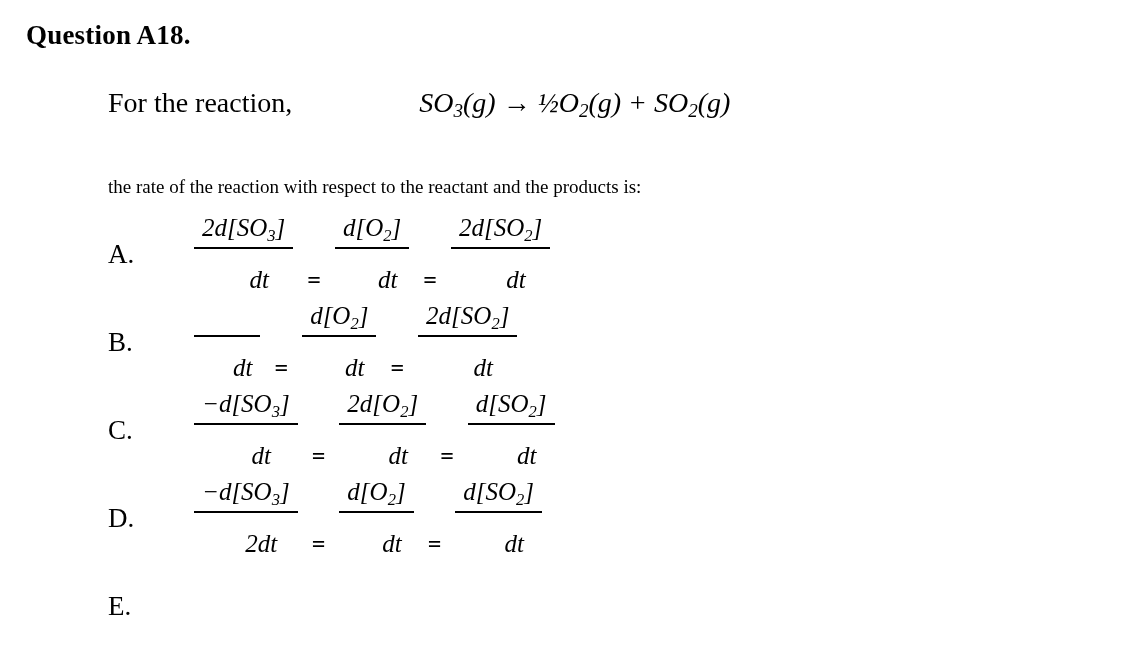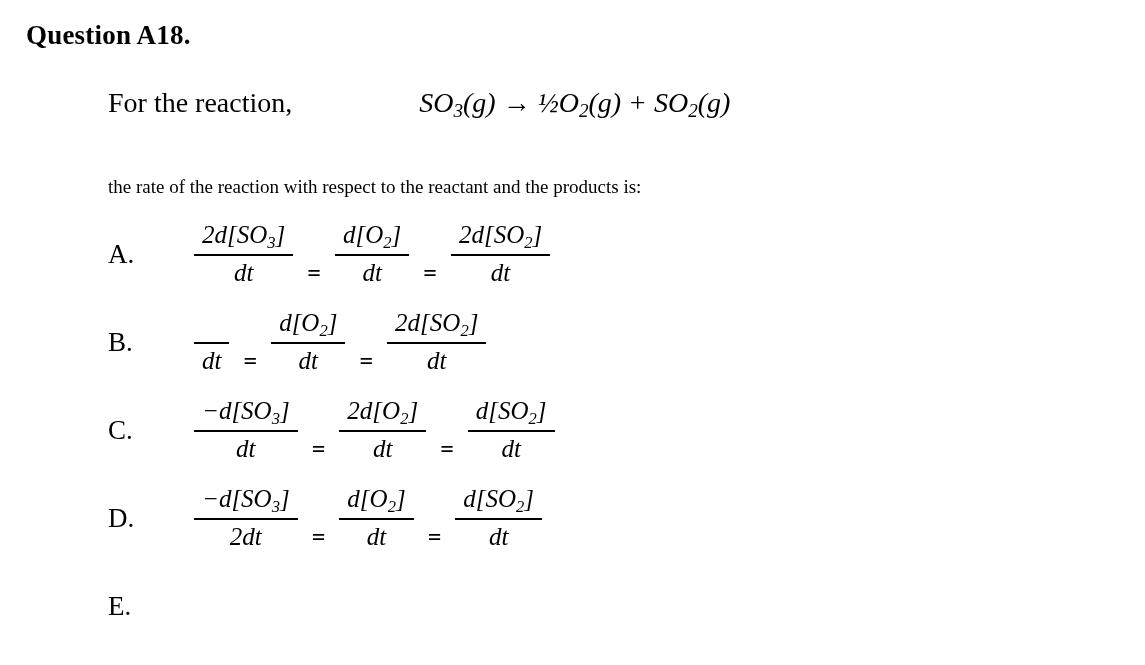--- a/index.html
+++ b/index.html
@@ -84,22 +84,23 @@
     padding: 0 8px 2px 8px;
     white-space: nowrap;
   }
   .frac .bar {
     display: block;
     width: 100%;
     height: 2px;
     background: #000;
   }
   .frac .den {
-    padding: 3px 8px 0 8px;
-    white-space: nowrap;
+    padding: 17px 8px 0 8px;
+    white-space: nowrap;
+    margin-left: 31px;
   }
   .eq-sign {
     margin: 0 10px;
     font-style: normal;
     font-weight: bold;
     font-size: 24px;
   }
   .option-text {
     font-size: 27px;
     font-style: normal;

